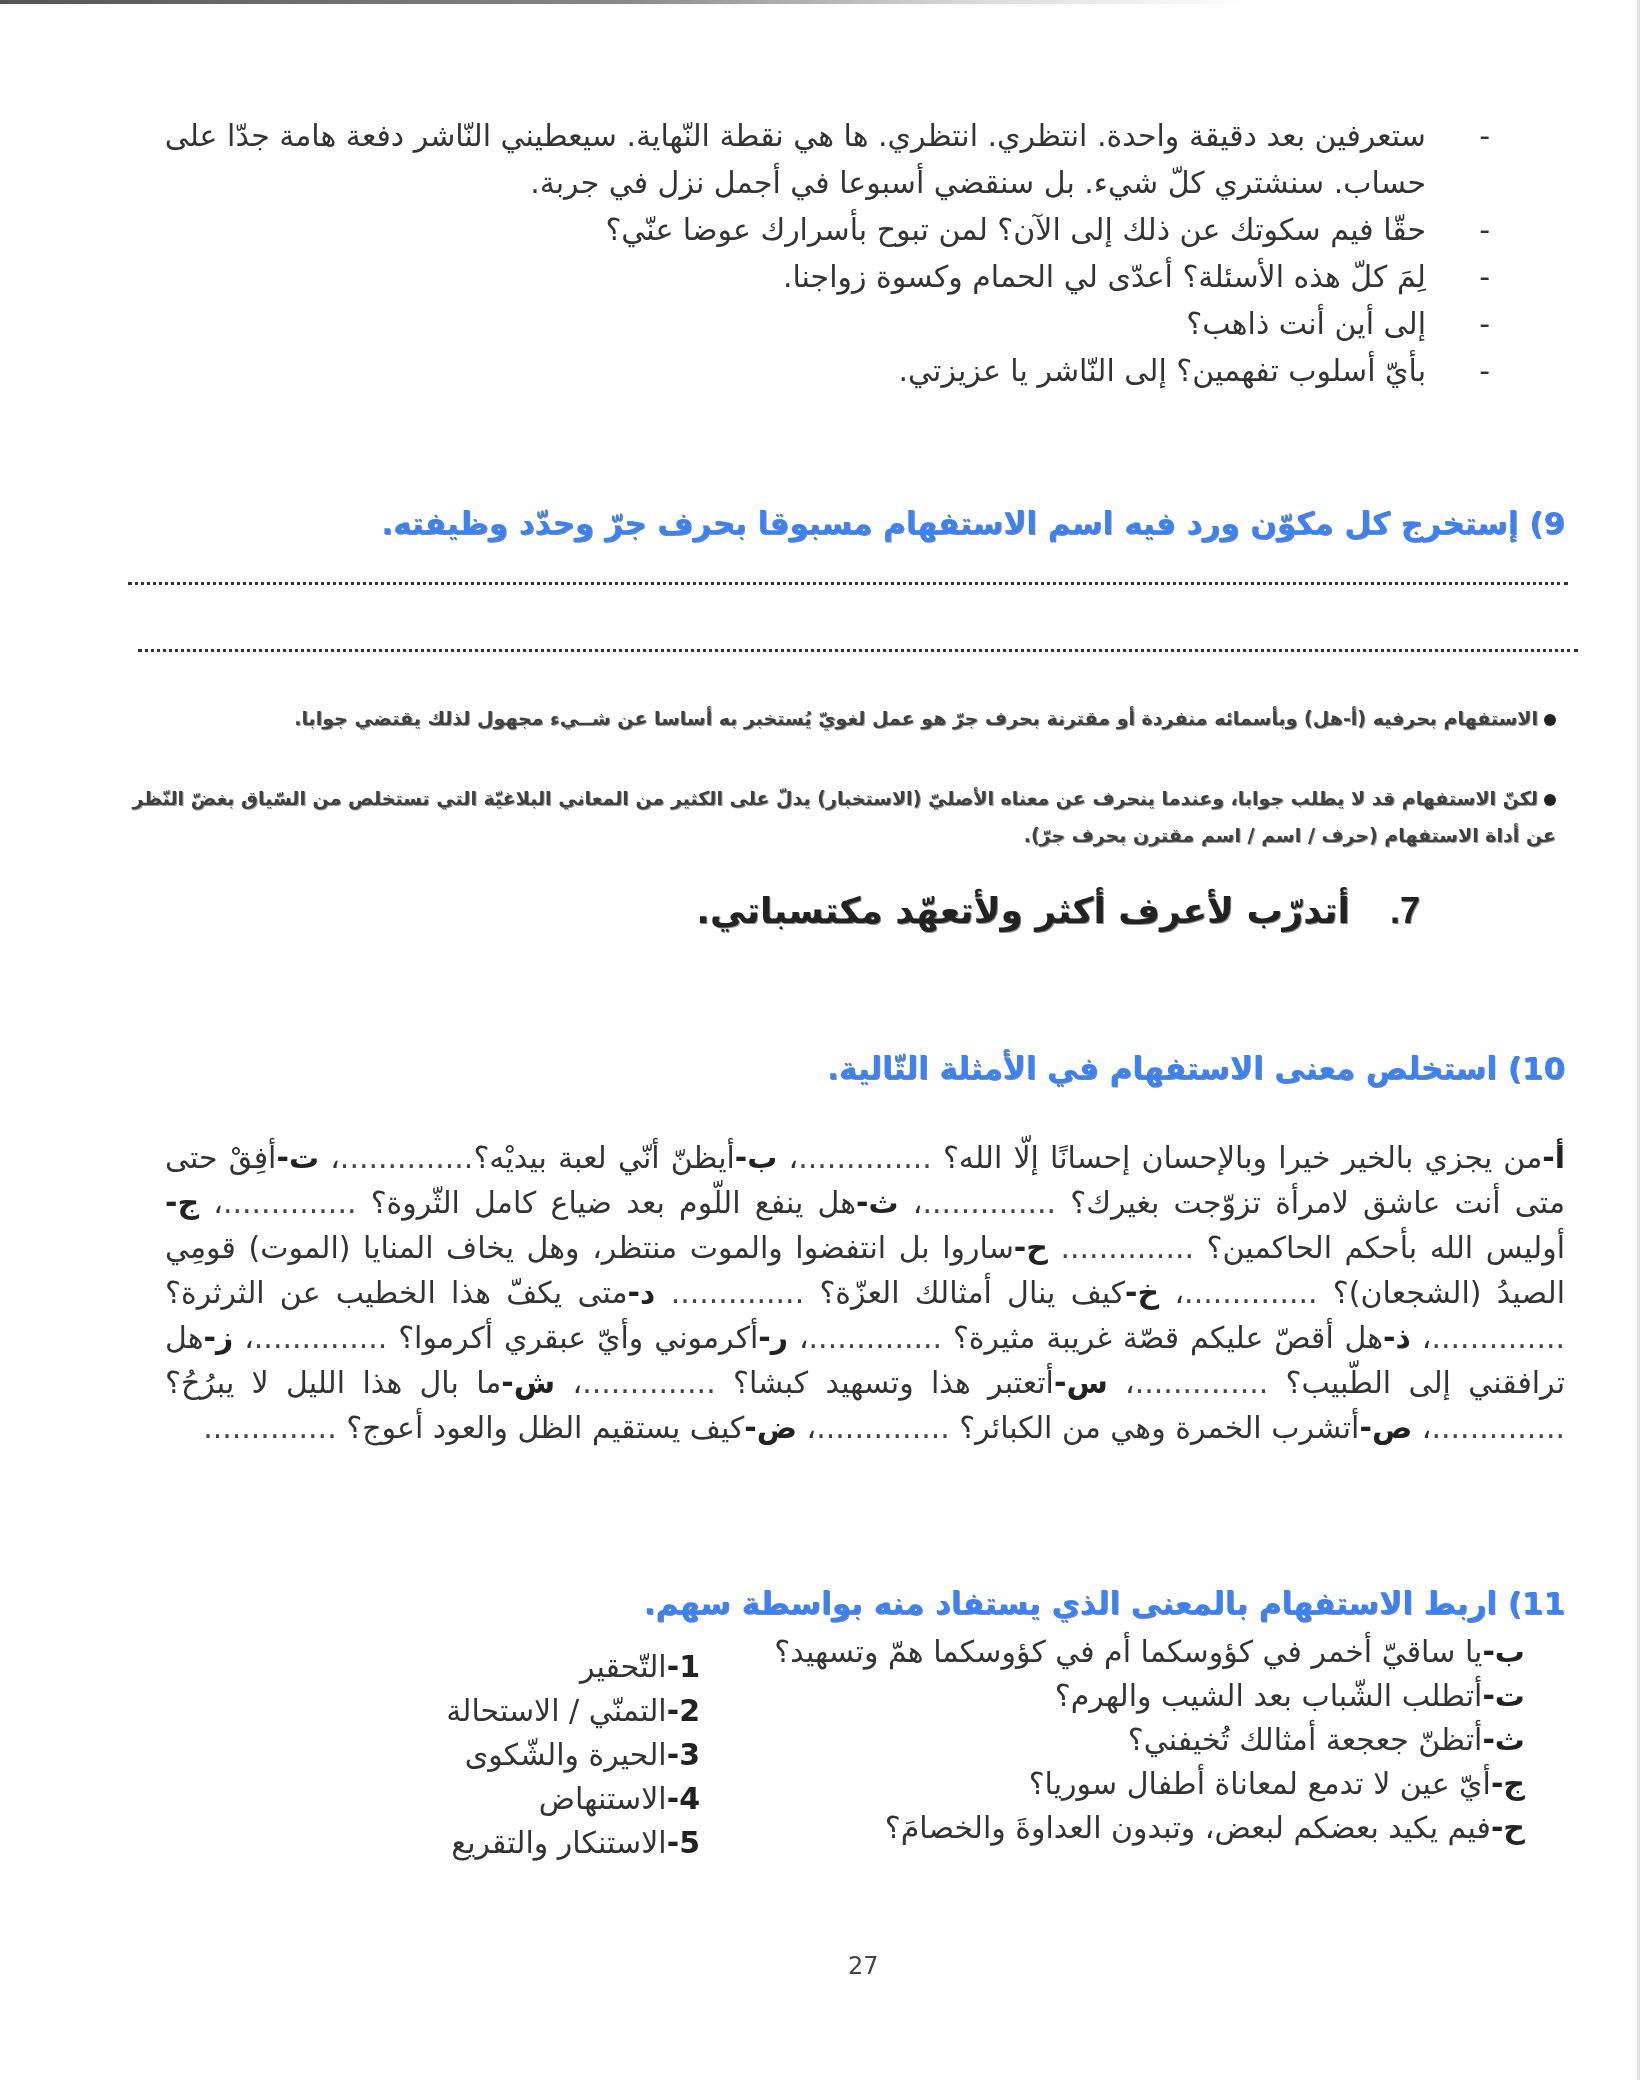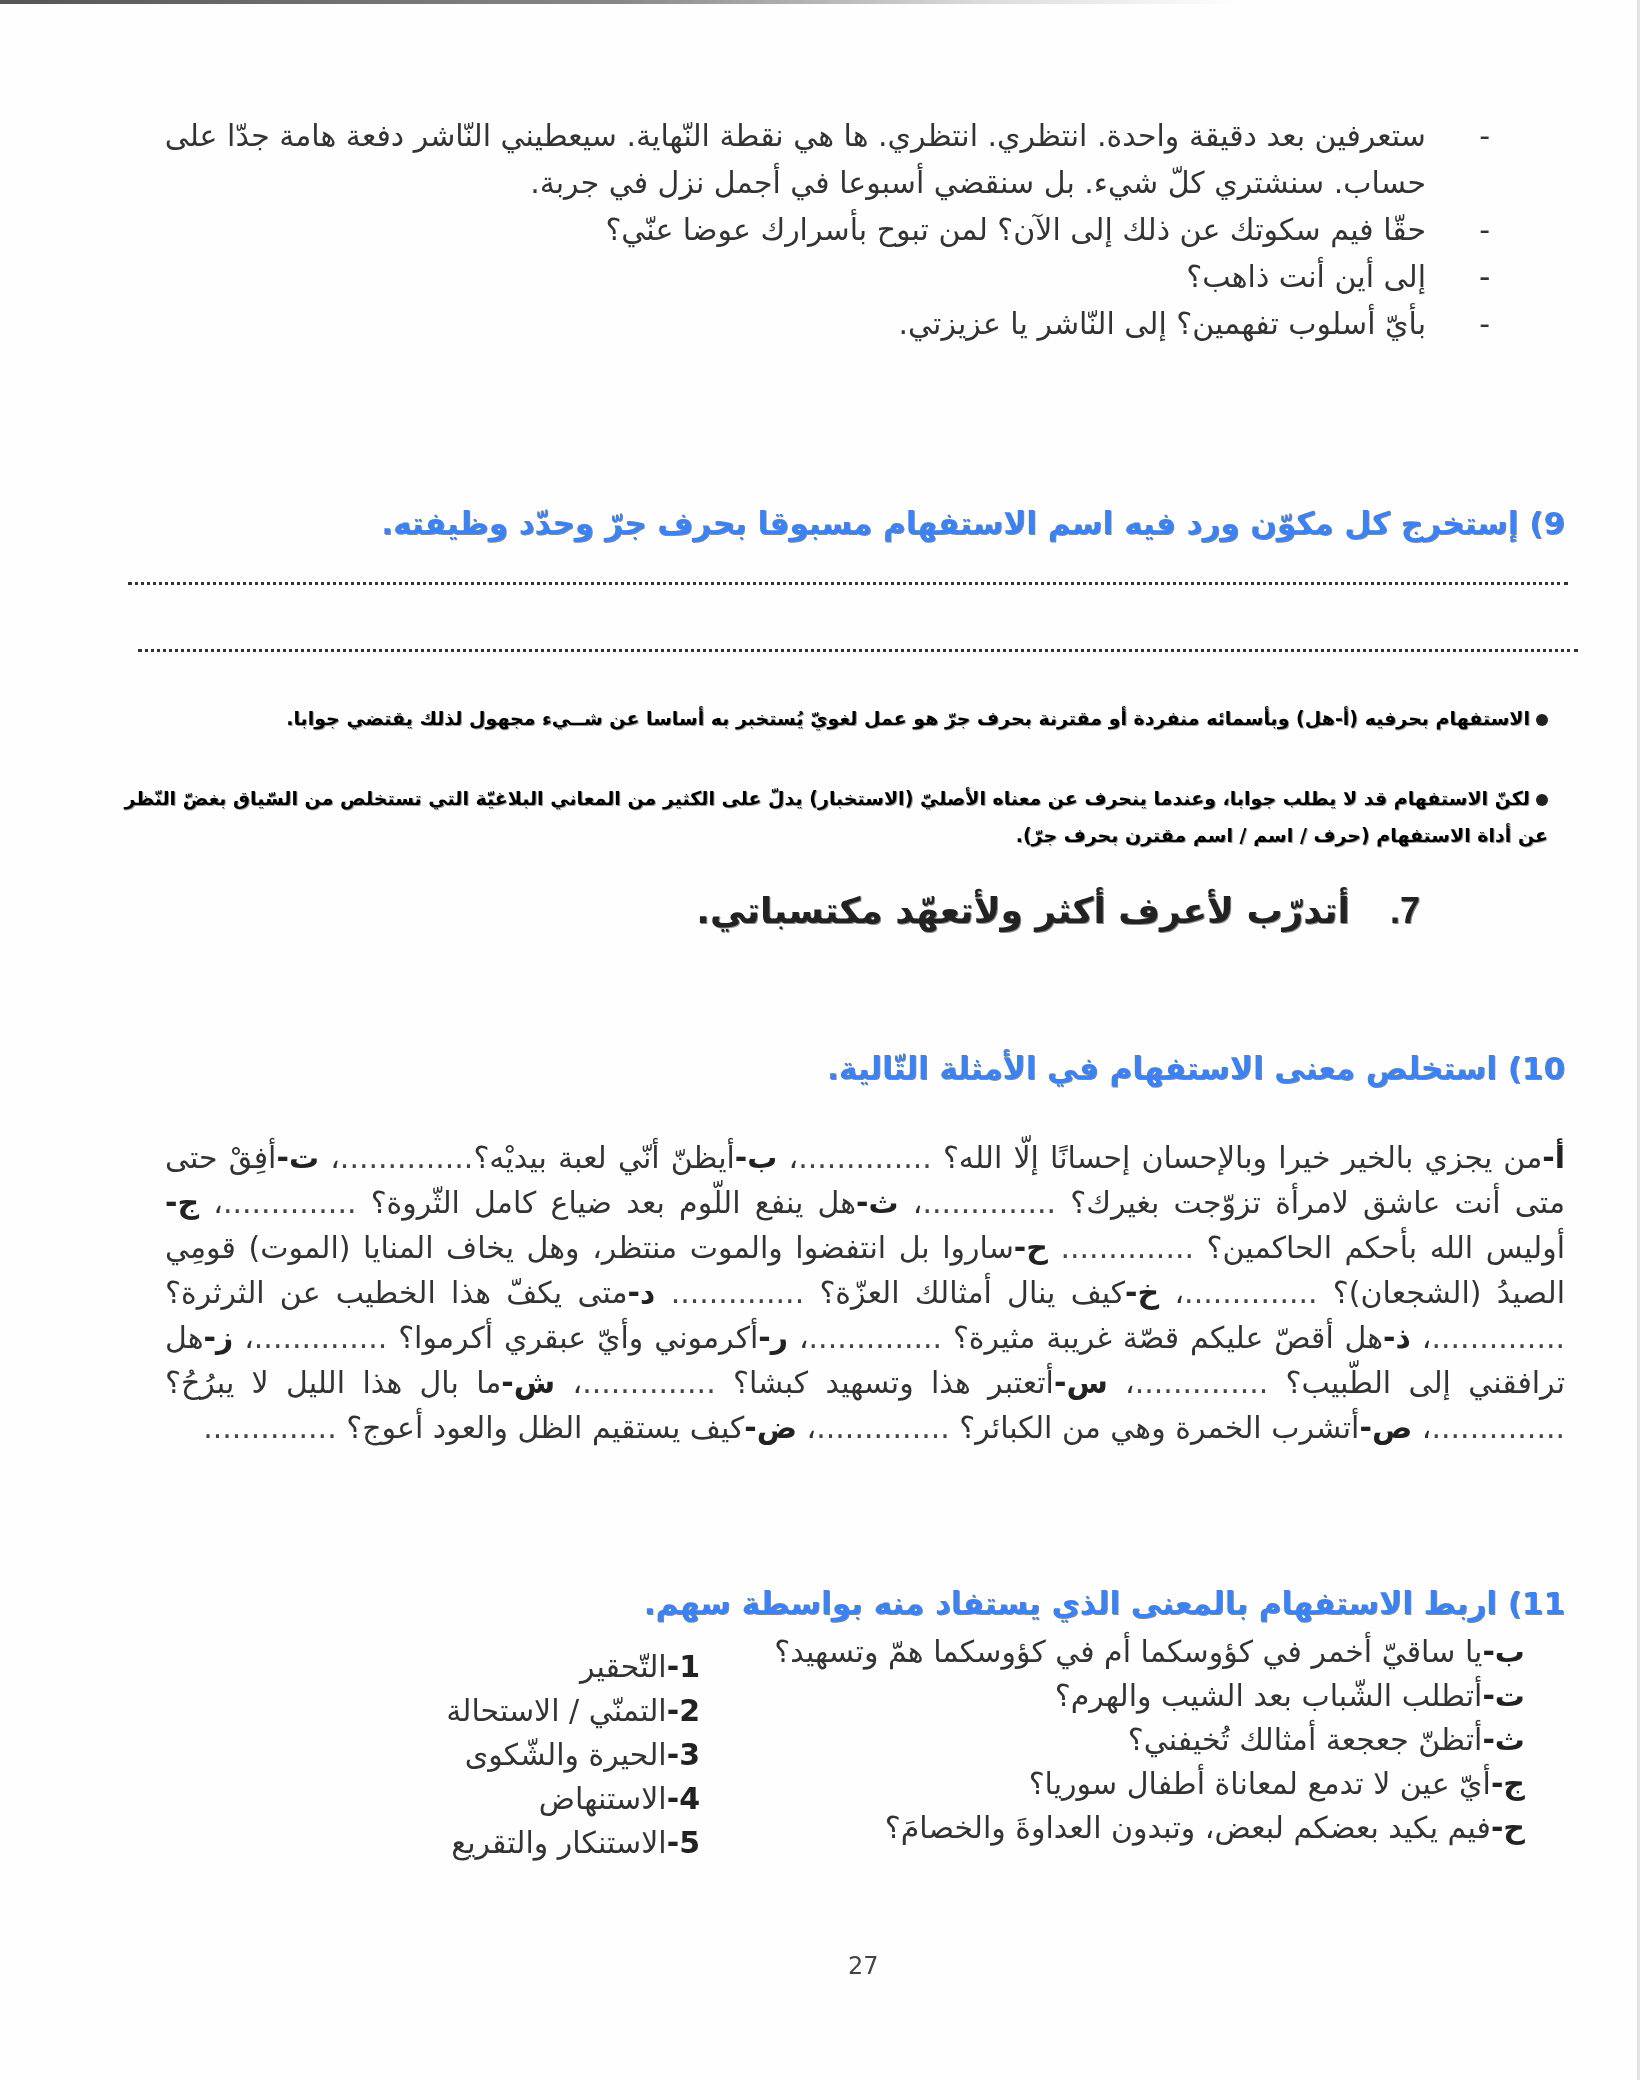--- a/index.html
+++ b/index.html
@@ -13,21 +13,21 @@
     .dialogue .line { position: relative; padding-right: 64px; }
     .dialogue .line .dash { position: absolute; right: 0; top: 0; }
     .dialogue .line.cont { padding-right: 64px; }
 
     .q-head { font-weight: bold; font-size: 31px; color: #3b82f6; text-shadow: 1px 1px 0 #888; }
     .q9 { right: 75px; top: 505px; width: 1450px; }
     .dots { position: absolute; left: 128px; width: 1440px; height: 4px; border-bottom: 3px dotted #333; }
     .dots.d1 { top: 578px; }
     .dots.d2 { top: 645px; left: 138px; }
 
-    .note { right: 92px; width: 1430px; font-size: 19px; line-height: 37px; font-weight: bold; color: #000000; text-shadow: 1px 1px 0 #999; }
+    .note { right: 84px; width: 1430px; font-size: 19px; line-height: 37px; font-weight: bold; color: #404040; text-shadow: 1px 1px 0 #999; }
     .note1 { top: 700px; }
     .note2 { top: 780px; }
     .bullet { display: inline-block; width: 12px; height: 12px; border-radius: 50%; background: #222; margin-left: 6px; vertical-align: middle; }
 
     .section7 { right: 220px; top: 890px; width: 1100px; font-size: 36px; font-weight: bold; color: #222; text-shadow: 1px 1px 0 #888; }
     .section7 .num { font-family: "Liberation Sans", sans-serif; margin-left: 40px; }
 
     .q10 { right: 75px; top: 1050px; width: 1400px; }
     .ex10 { right: 75px; top: 1135px; width: 1400px; font-size: 30px; line-height: 45px; color: #333; text-align: justify; text-align-last: right; }
     .ex10 b { color: #222; }
@@ -45,21 +45,21 @@
 <body>
 
 <div class="page">
   <div class="scan-edge-top"></div>
   <div class="scan-edge-right"></div>
 
   <div class="ar dialogue">
     <div class="line"><span class="dash">-</span><span>ستعرفين بعد دقيقة واحدة. انتظري. انتظري. ها هي نقطة النّهاية. سيعطيني النّاشر دفعة هامة جدّا على</span></div>
     <div class="line cont"><span>حساب. سنشتري كلّ شيء. بل سنقضي أسبوعا في أجمل نزل في جربة.</span></div>
     <div class="line"><span class="dash">-</span><span>حقّا فيم سكوتك عن ذلك إلى الآن؟ لمن تبوح بأسرارك عوضا عنّي؟</span></div>
-    <div class="line"><span class="dash">-</span></div>
+    <div class="line"><span class="dash">-</span><span>لِمَ كلّ هذه الأسئلة؟ أعدّى لي الحمام وكسوة زواجنا.</span></div>
     <div class="line"><span class="dash">-</span><span>إلى أين أنت ذاهب؟</span></div>
     <div class="line"><span class="dash">-</span><span>بأيّ أسلوب تفهمين؟ إلى النّاشر يا عزيزتي.</span></div>
   </div>
 
   <div class="ar q-head q9">9) إستخرج كل مكوّن ورد فيه اسم الاستفهام مسبوقا بحرف جرّ وحدّد وظيفته.</div>
   <div class="dots d1"></div>
   <div class="dots d2"></div>
 
   <div class="ar note note1"><span class="bullet"></span><span>الاستفهام بحرفيه (أ-هل) وبأسمائه منفردة أو مقترنة بحرف جرّ هو عمل لغويّ يُستخبر به أساسا عن شــيء مجهول لذلك يقتضي جوابا.</span></div>
   <div class="ar note note2"><span class="bullet"></span><span>لكنّ الاستفهام قد لا يطلب جوابا، وعندما ينحرف عن معناه الأصليّ (الاستخبار) يدلّ على الكثير من المعاني البلاغيّة التي تستخلص من السّياق بغضّ النّظر عن أداة الاستفهام (حرف / اسم / اسم مقترن بحرف جرّ).</span></div>

